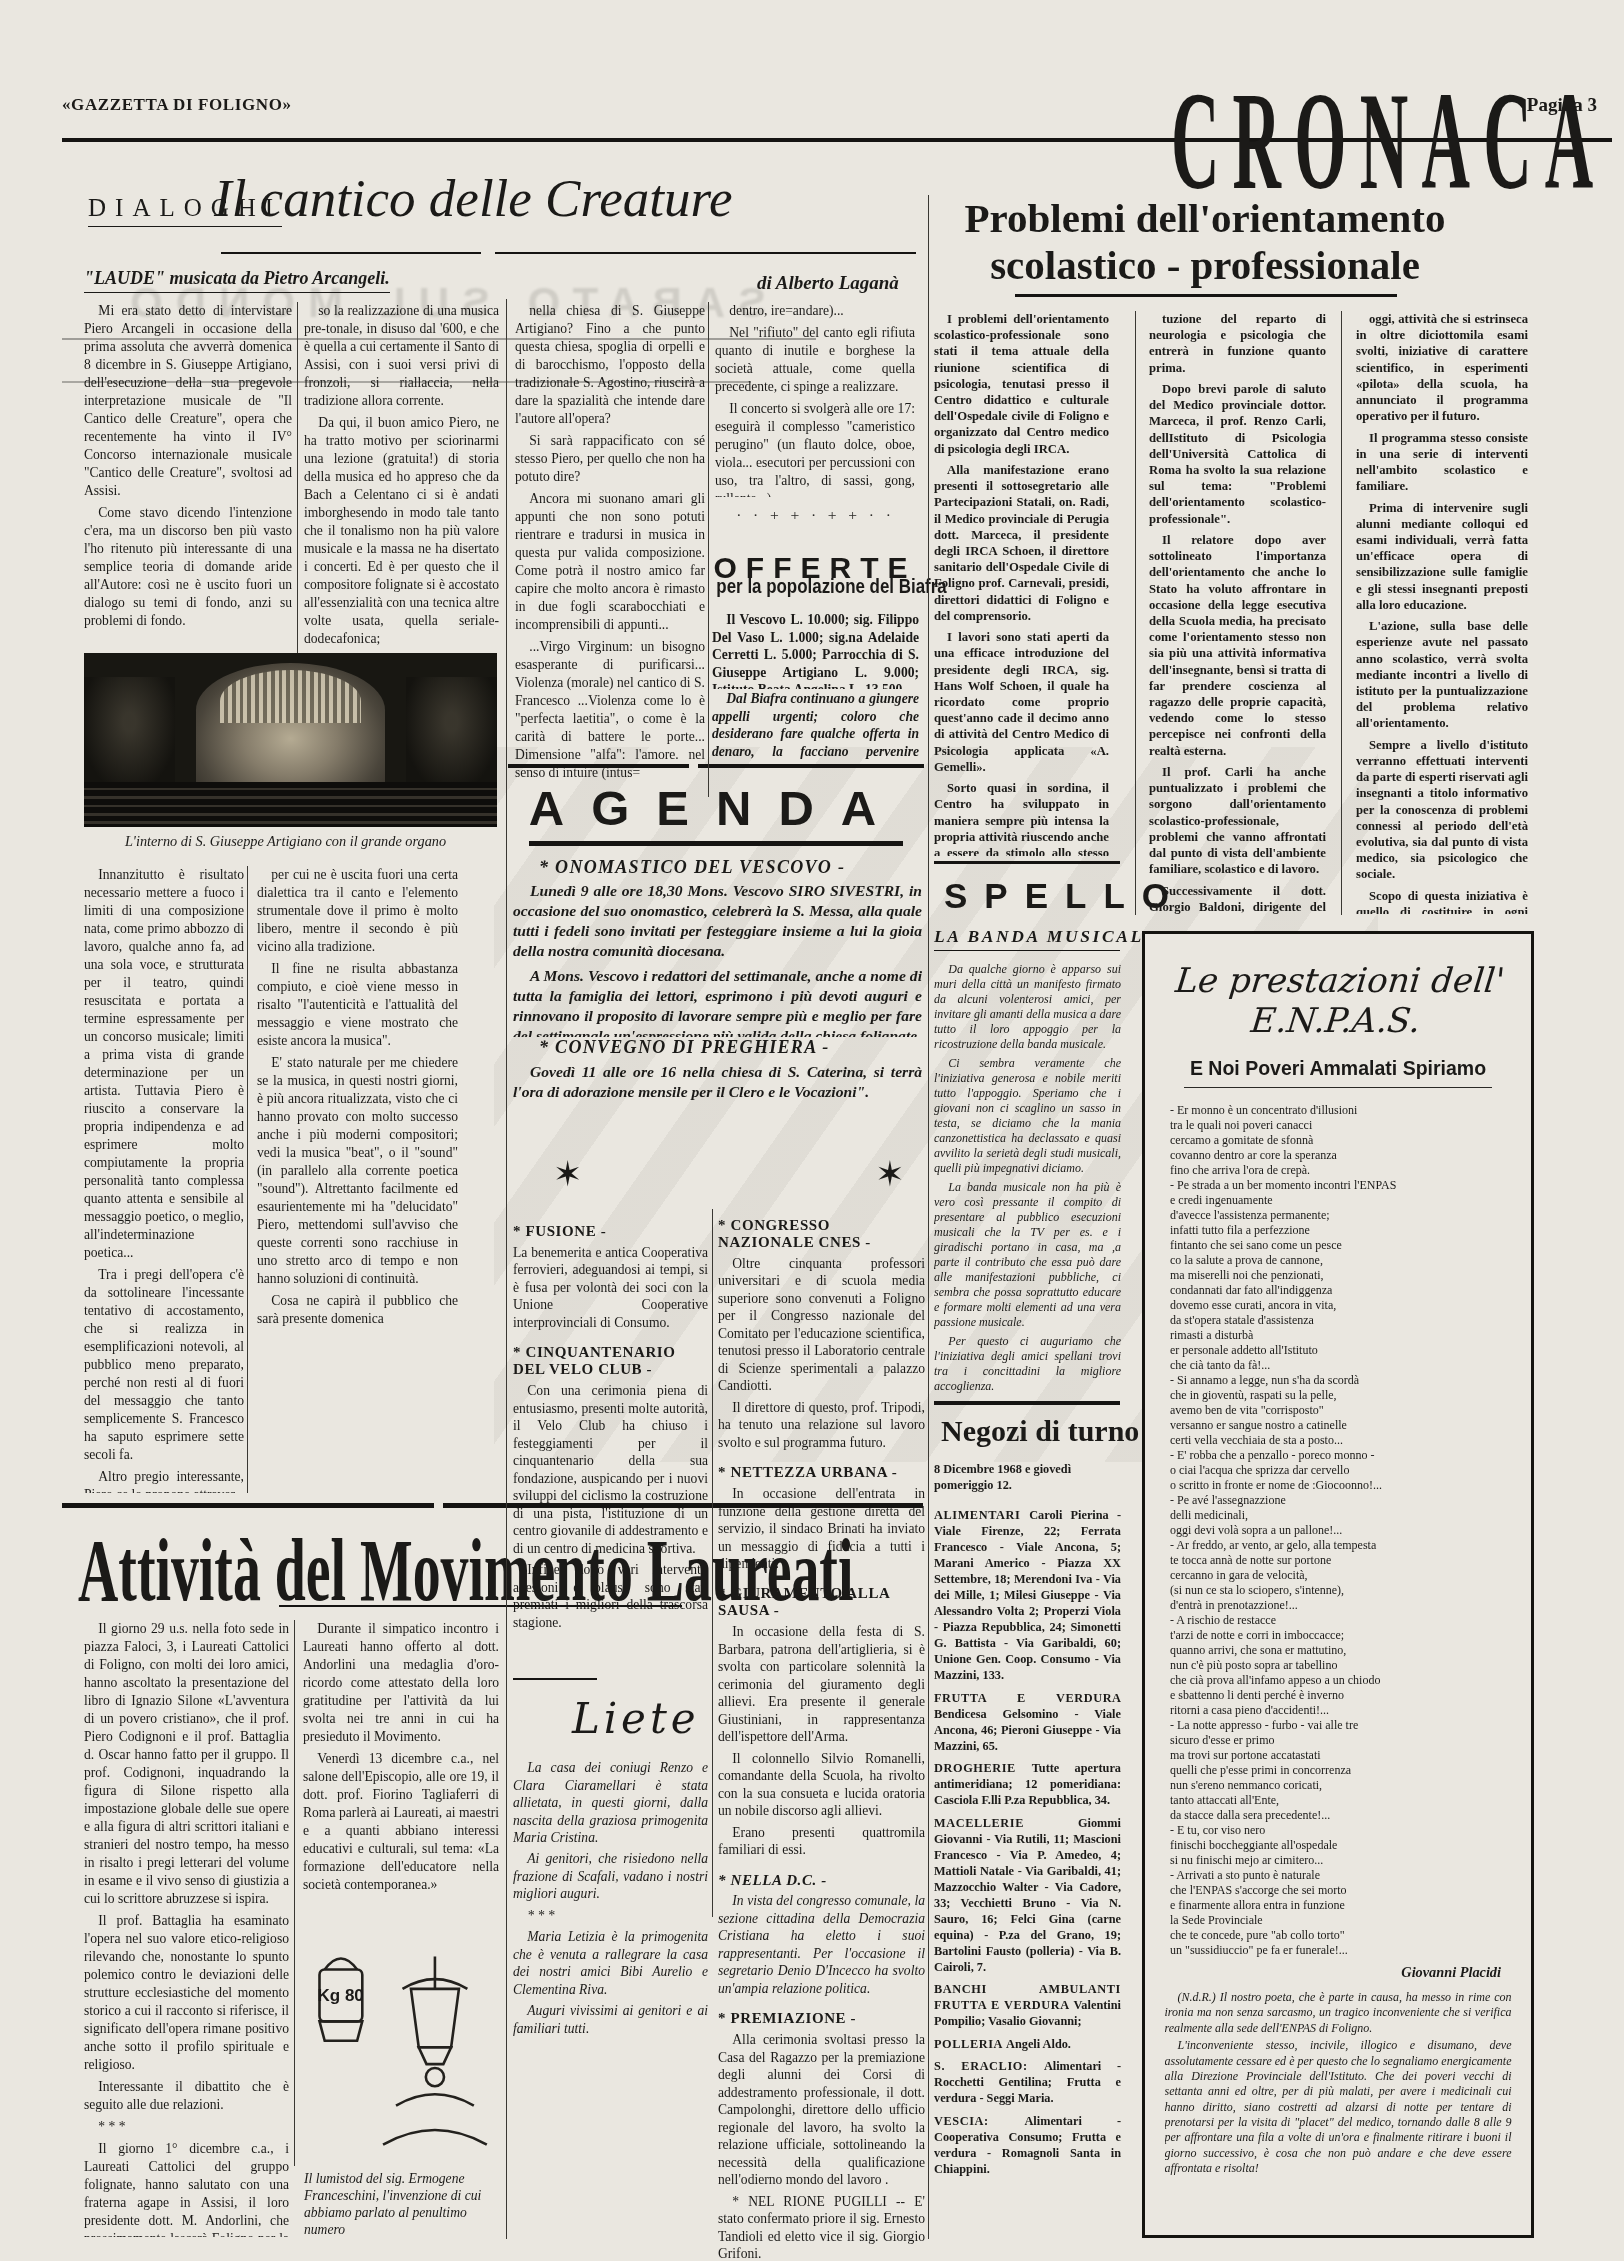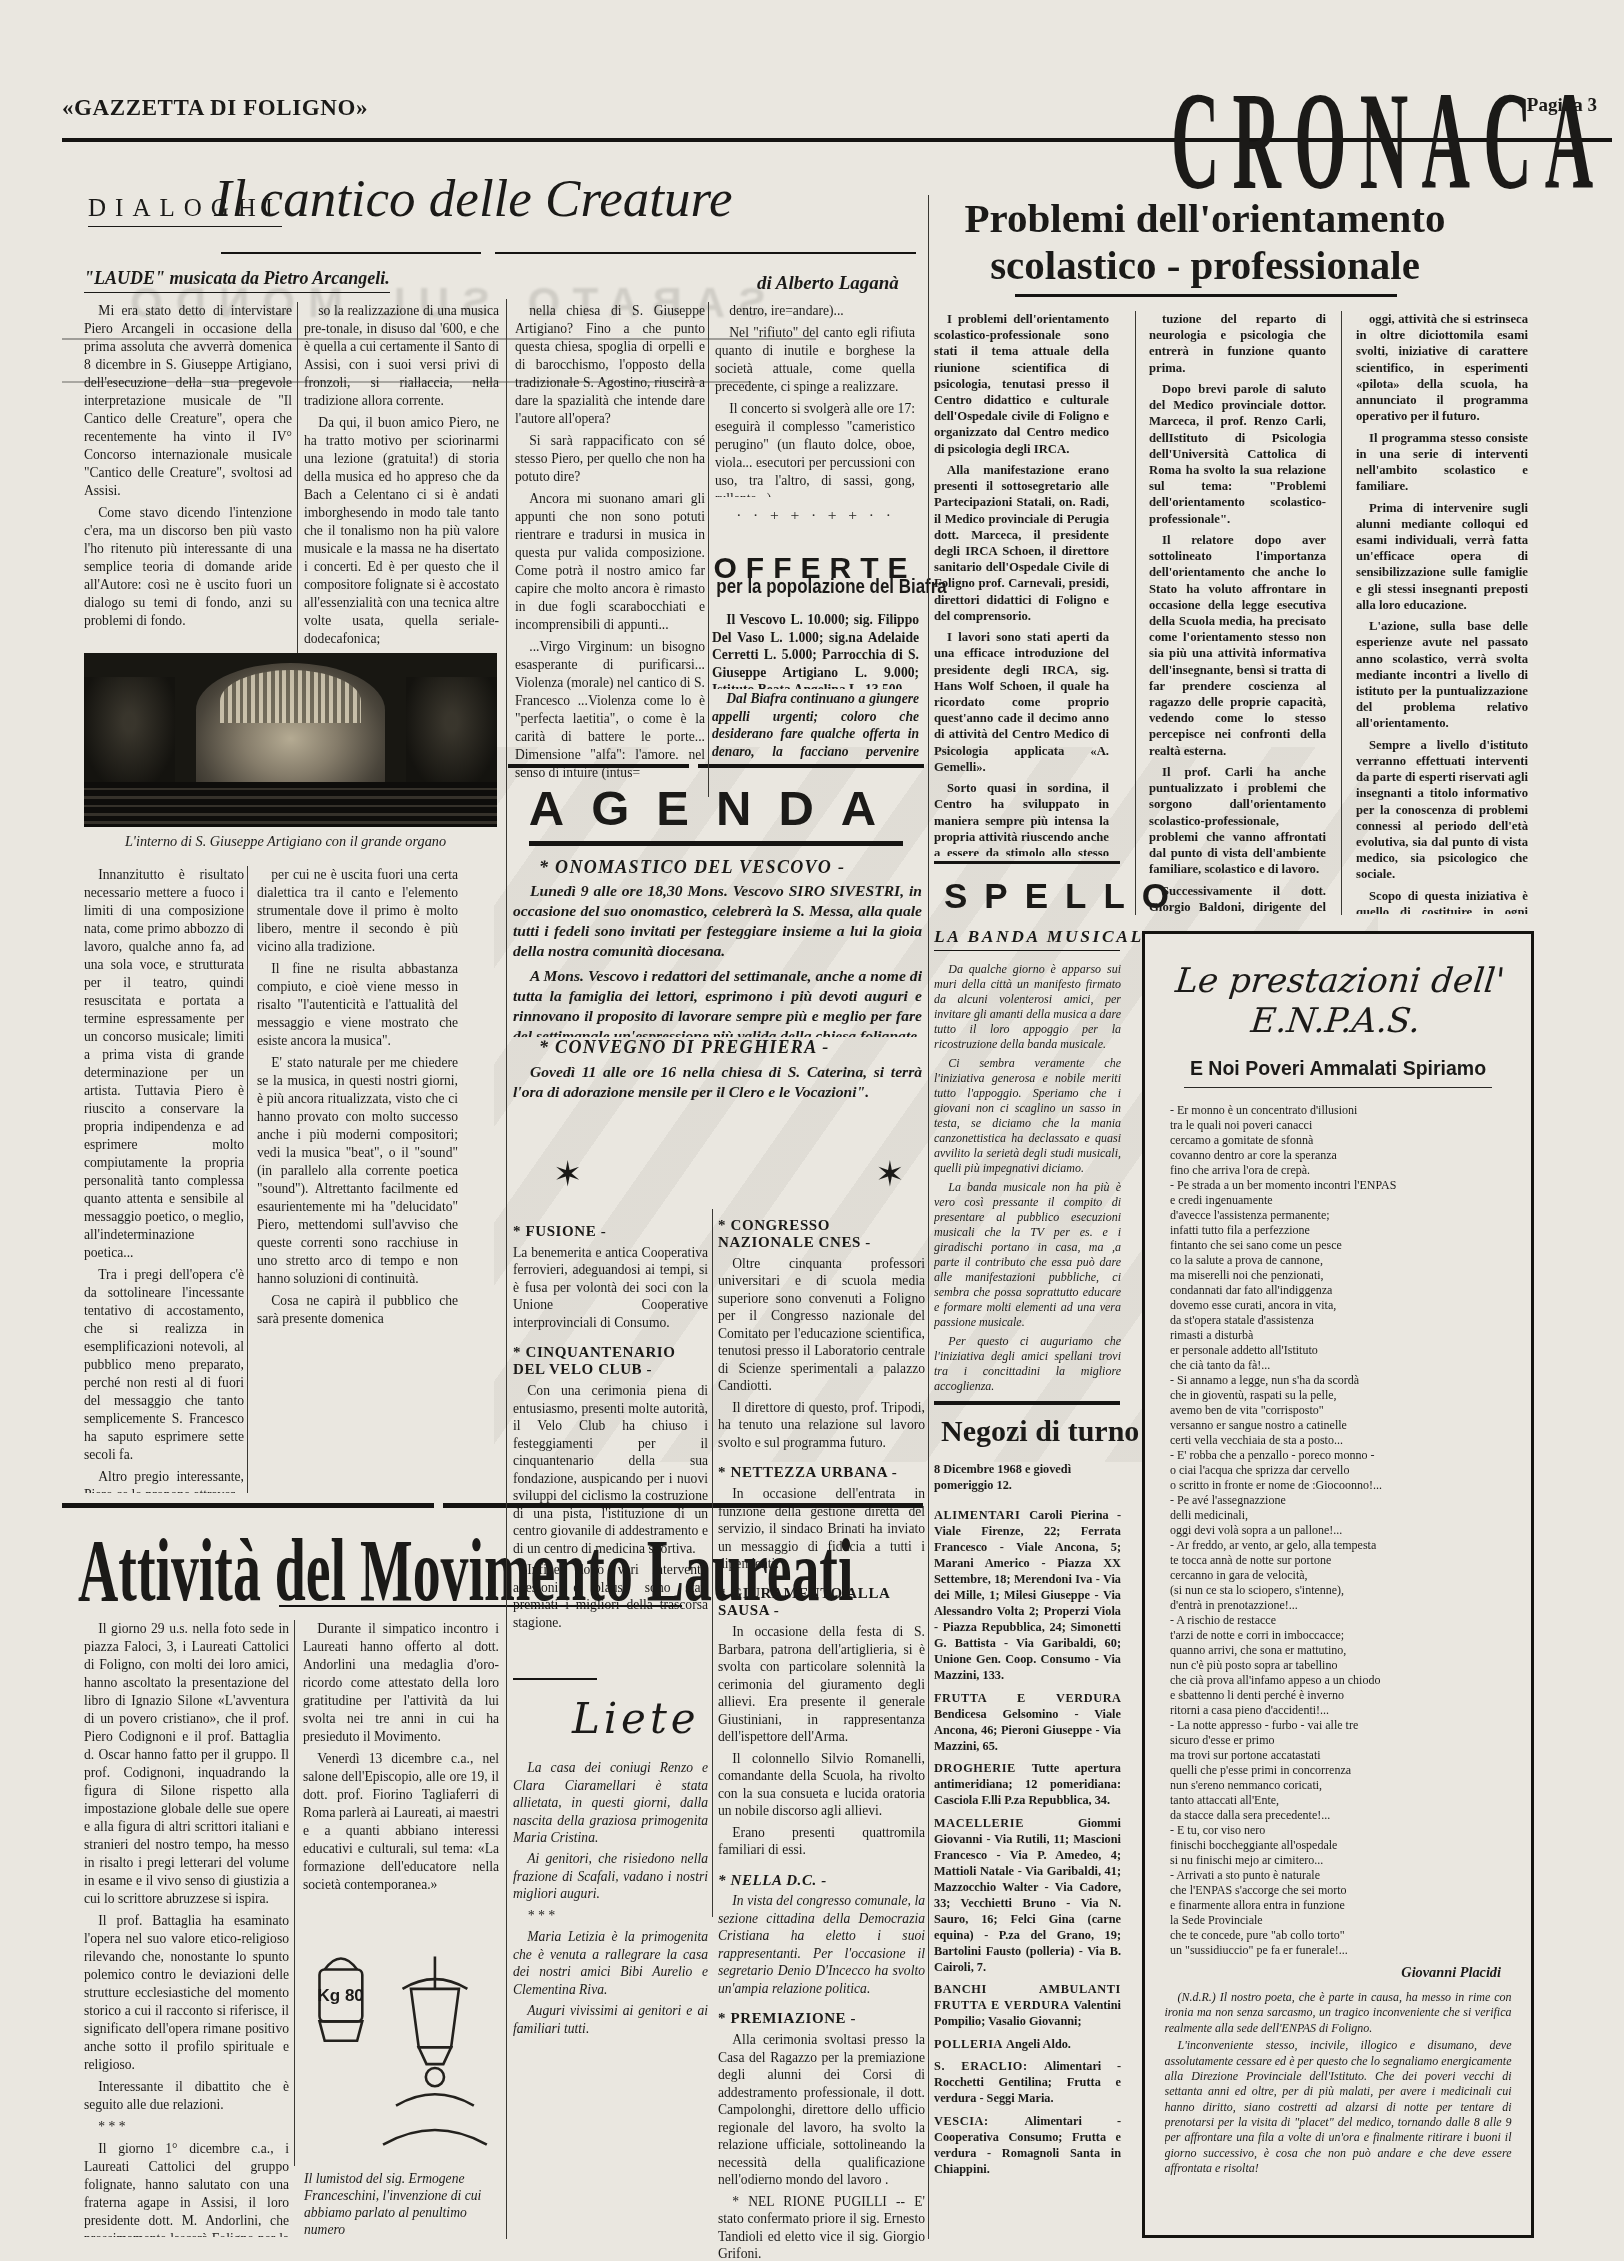--- a/index.html
+++ b/index.html
@@ -7,21 +7,21 @@
         font-family:"Liberation Serif","DejaVu Serif",serif;overflow:hidden;}
   
   .abs{position:absolute;}
   .col{position:absolute;overflow:hidden;text-align:justify;}
   .col p{margin:0 0 3.9px 0;text-indent:14.3px;line-height:inherit;}
   .nohang p{text-indent:0;}
   .rule{position:absolute;background:#151412;}
   .vrule{position:absolute;background:#3a3833;width:1.3px;}
   .ital{font-style:italic;}
   
-  .paper-name{font-weight:bold;font-size:23px;letter-spacing:0.6px;}
+  .paper-name{font-weight:bold;font-size:17px;letter-spacing:0.6px;}
   .page-num{font-weight:bold;font-size:19px;}
   .cronaca{font-family:"Liberation Serif",serif;font-weight:bold;font-size:86px;
            letter-spacing:17px;transform:scale(.78,1.62);transform-origin:top right;white-space:nowrap;}
   .ghost{color:rgba(50,48,45,.14);filter:blur(1.3px);transform:scaleX(-1);
          font-weight:bold;font-family:"Liberation Sans",sans-serif;}
   .stripes{position:absolute;pointer-events:none;
      background:repeating-linear-gradient(125deg,rgba(90,85,75,.07) 0 36px,rgba(0,0,0,0) 36px 91px);}
   
   .kicker{font-size:25px;letter-spacing:9px;border-bottom:1.9px solid #1b1a18;padding-bottom:3.9px;}
   .cantico-title{font-style:italic;font-size:53px;white-space:nowrap;}

